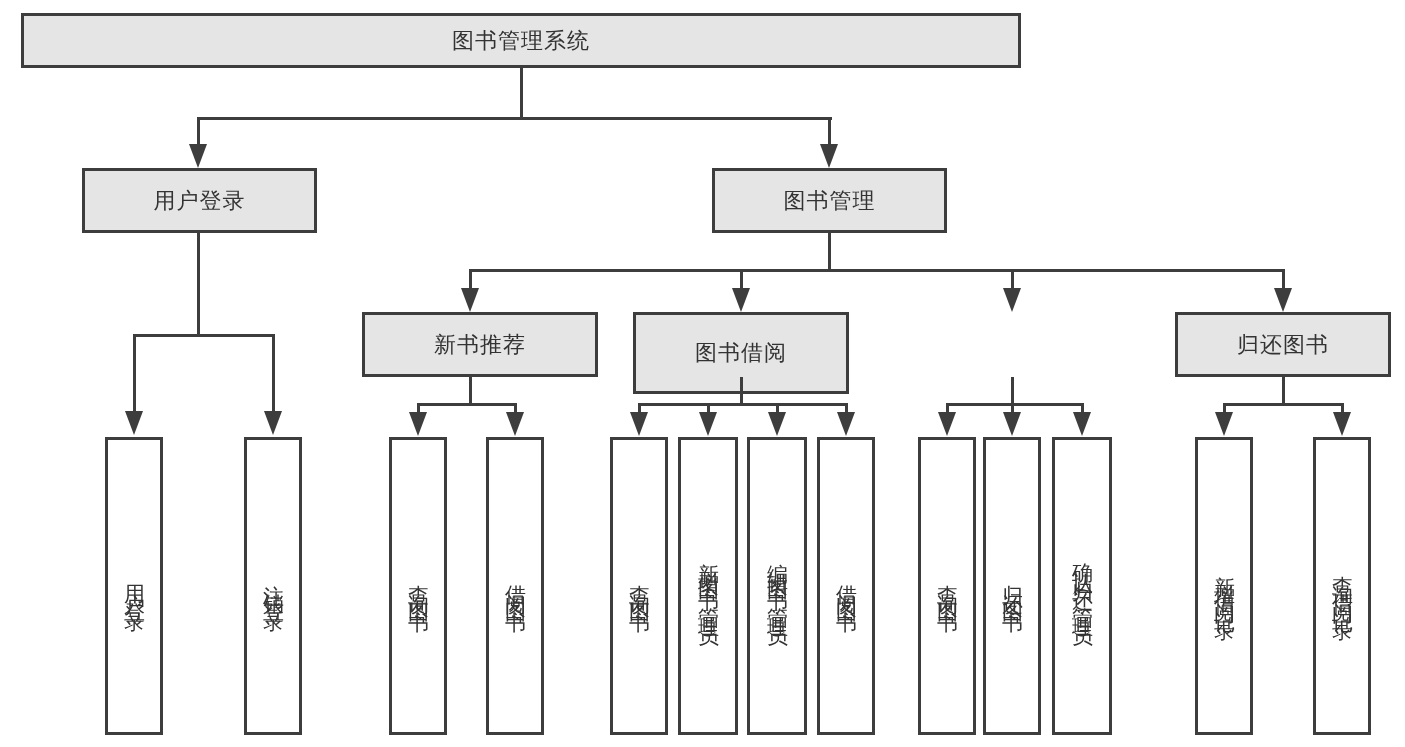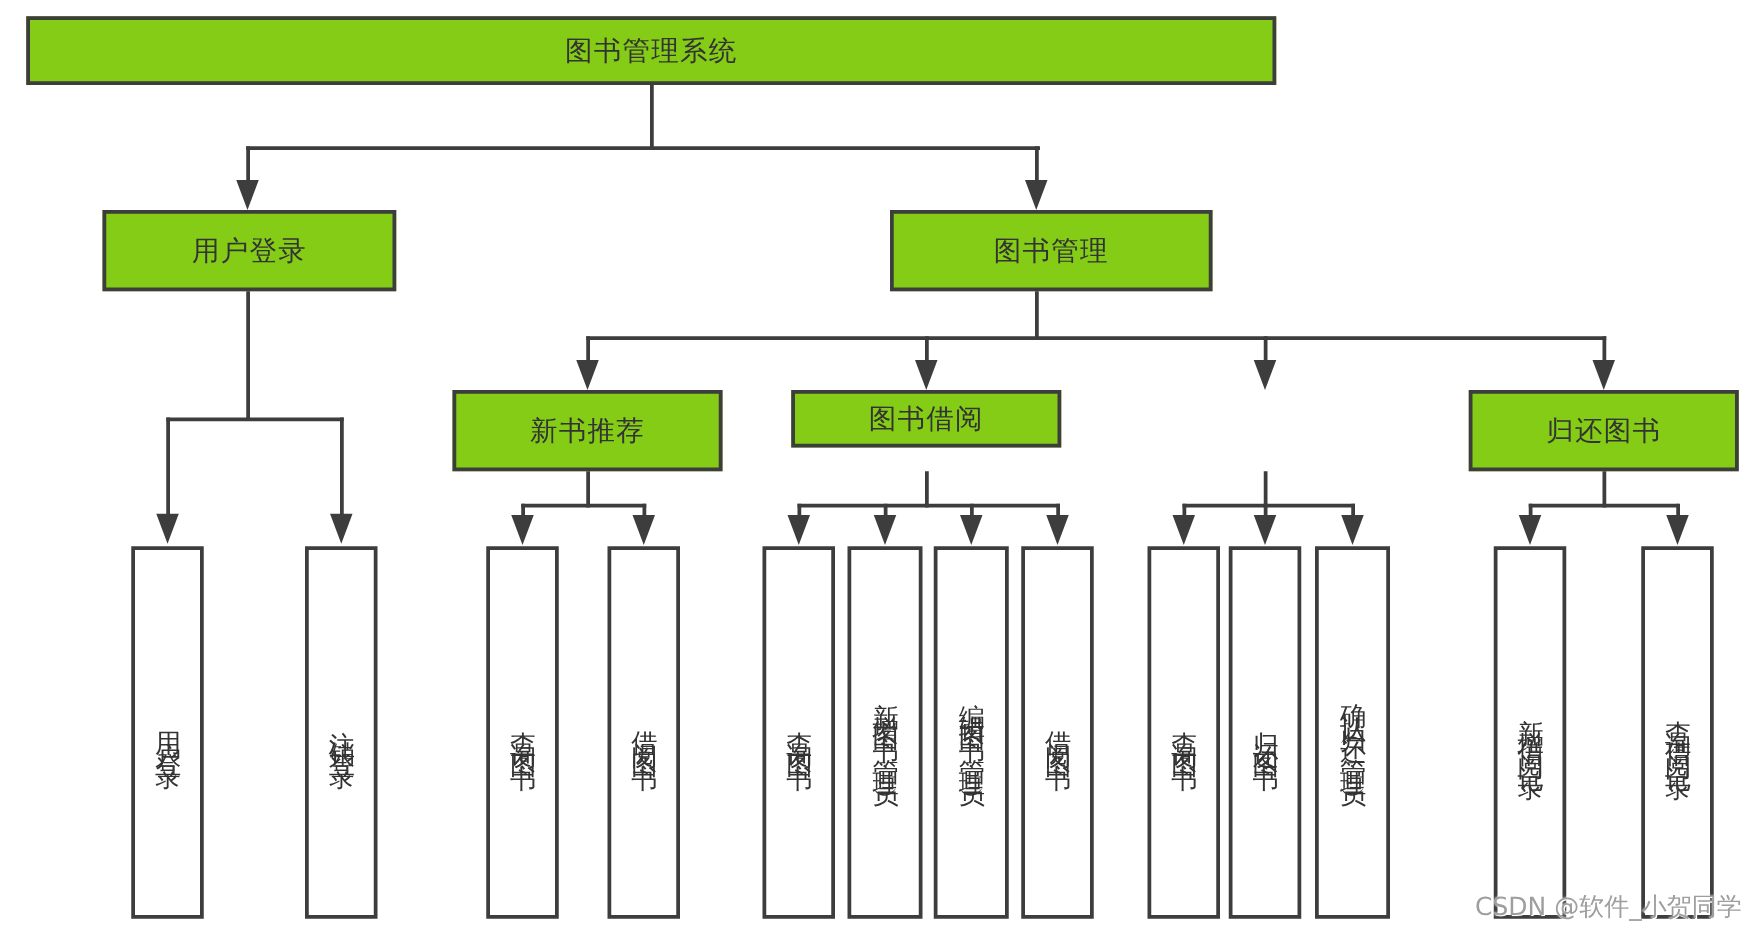--- a/index.html
+++ b/index.html
@@ -15,21 +15,21 @@
     background: #ffffff;
     overflow: hidden;
     --line: #3d3d3d;
     --text: #333333;
     --wm: #9e9e9e;
   }
   .box {
     position: absolute;
     box-sizing: border-box;
     border: 3px solid var(--line);
-    background: #84cc16;
+    background: #e5e5e5;
     display: flex;
     align-items: center;
     justify-content: center;
     color: var(--text);
   }
   .hlabel {
     font-size: 22px;
     letter-spacing: 1px;
     white-space: nowrap;
   }
@@ -93,21 +93,21 @@
   <div class="vline" style="left:520px; top:68px; height:50px;"></div>
   <div class="hline" style="left:197px; top:117px; width:635px;"></div>
   <div class="vline" style="left:197px; top:117px; height:30px;"></div>
   <div class="arrowhead" style="left:189px; top:144px;"></div>
   <div class="vline" style="left:828px; top:117px; height:30px;"></div>
   <div class="arrowhead" style="left:820px; top:144px;"></div>
 
   <div class="box" style="left:82px; top:168px; width:235px; height:65px;">
     <span class="hlabel">用户登录</span>
   </div>
-  <div class="box" style="left:712px; top:168px; width:258px; height:65px;">
+  <div class="box" style="left:712px; top:168px; width:235px; height:65px;">
     <span class="hlabel">图书管理</span>
   </div>
 
   <div class="vline" style="left:197px; top:233px; height:103px;"></div>
   <div class="hline" style="left:133px; top:334px; width:142px;"></div>
   <div class="vline" style="left:133px; top:334px; height:78px;"></div>
   <div class="arrowhead" style="left:125px; top:411px;"></div>
   <div class="vline" style="left:272px; top:334px; height:78px;"></div>
   <div class="arrowhead" style="left:264px; top:411px;"></div>
 
@@ -115,24 +115,24 @@
   <div class="hline" style="left:469px; top:269px; width:816px;"></div>
   <div class="vline" style="left:469px; top:269px; height:20px;"></div>
   <div class="arrowhead" style="left:461px; top:288px;"></div>
   <div class="vline" style="left:740px; top:269px; height:20px;"></div>
   <div class="arrowhead" style="left:732px; top:288px;"></div>
   <div class="vline" style="left:1011px; top:269px; height:20px;"></div>
   <div class="arrowhead" style="left:1003px; top:288px;"></div>
   <div class="vline" style="left:1282px; top:269px; height:20px;"></div>
   <div class="arrowhead" style="left:1274px; top:288px;"></div>
 
-  <div class="box" style="left:362px; top:312px; width:216px; height:65px;">
+  <div class="box" style="left:362px; top:312px; width:236px; height:65px;">
     <span class="hlabel">新书推荐</span>
   </div>
-  <div class="box" style="left:633px; top:312px; width:216px; height:46px;">
+  <div class="box" style="left:633px; top:312px; width:216px; height:82px;">
     <span class="hlabel">图书借阅</span>
   </div>
   <div class="box" style="left:1175px; top:312px; width:216px; height:65px;">
     <span class="hlabel">归还图书</span>
   </div>
 
   <div class="vline" style="left:469px; top:377px; height:29px;"></div>
   <div class="hline" style="left:417px; top:403px; width:100px;"></div>
   <div class="vline" style="left:417px; top:403px; height:12px;"></div>
   <div class="arrowhead" style="left:409px; top:412px;"></div>
@@ -199,15 +199,14 @@
   <div class="vbox" style="left:1052px; width:60px;">
     <span class="vlabel">确认归还（管理员）</span>
   </div>
   <div class="vbox" style="left:1195px; width:58px;">
     <span class="vlabel">新增借阅记录</span>
   </div>
   <div class="vbox" style="left:1313px; width:58px;">
     <span class="vlabel">查询借阅记录</span>
   </div>
 
-  <div class="watermark">CSDN @软件_小贺同学</div>
 
 </div>
 
 </body></html>

